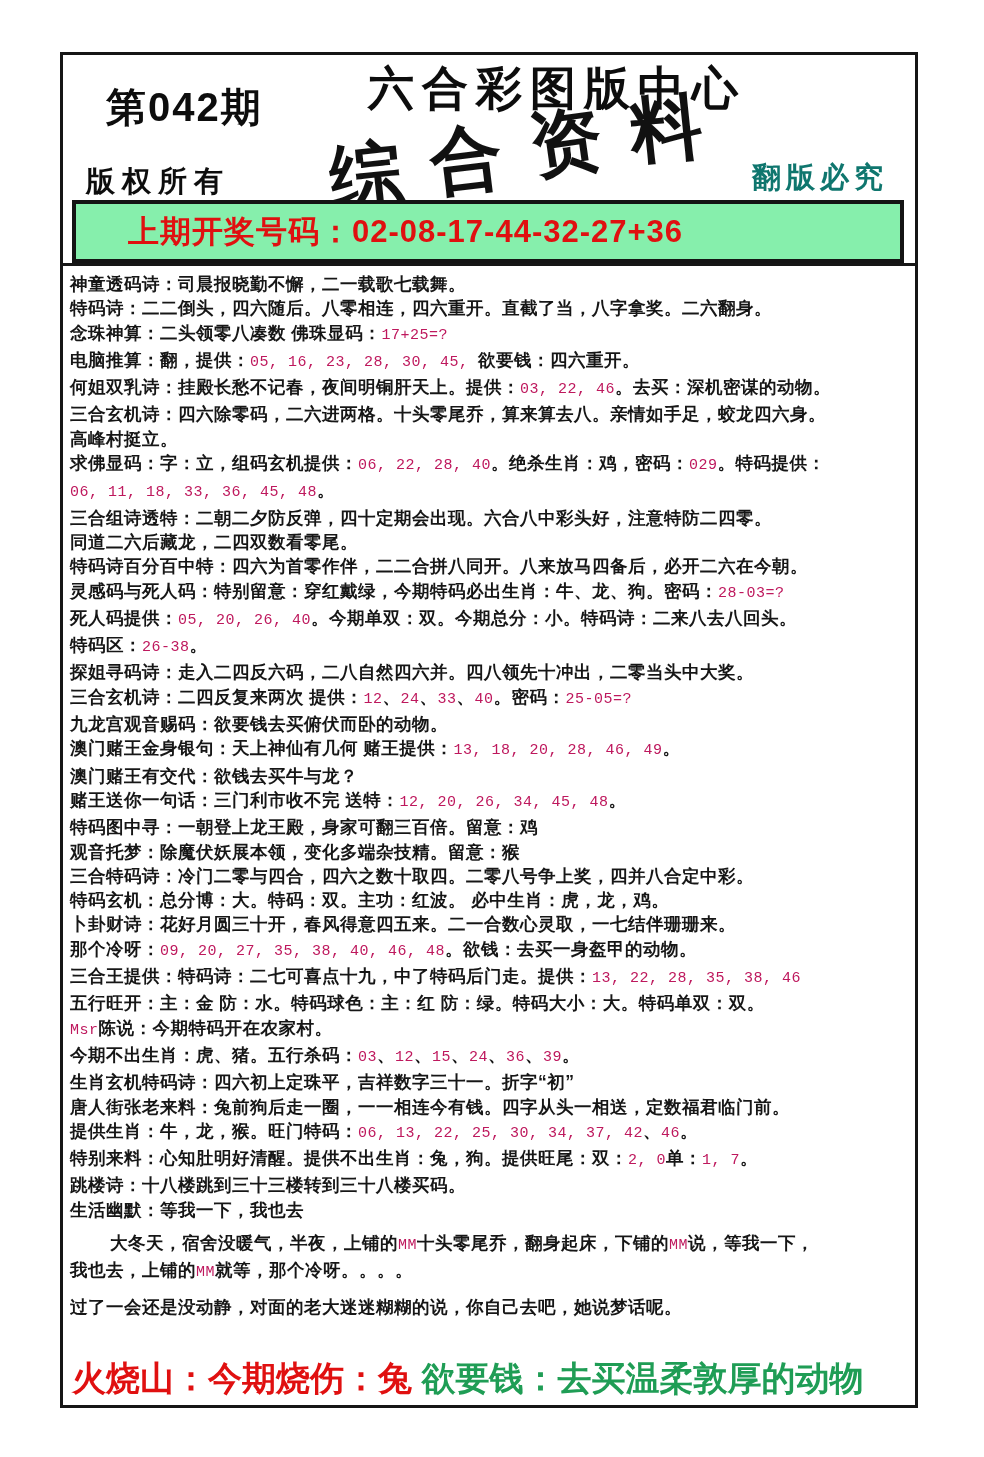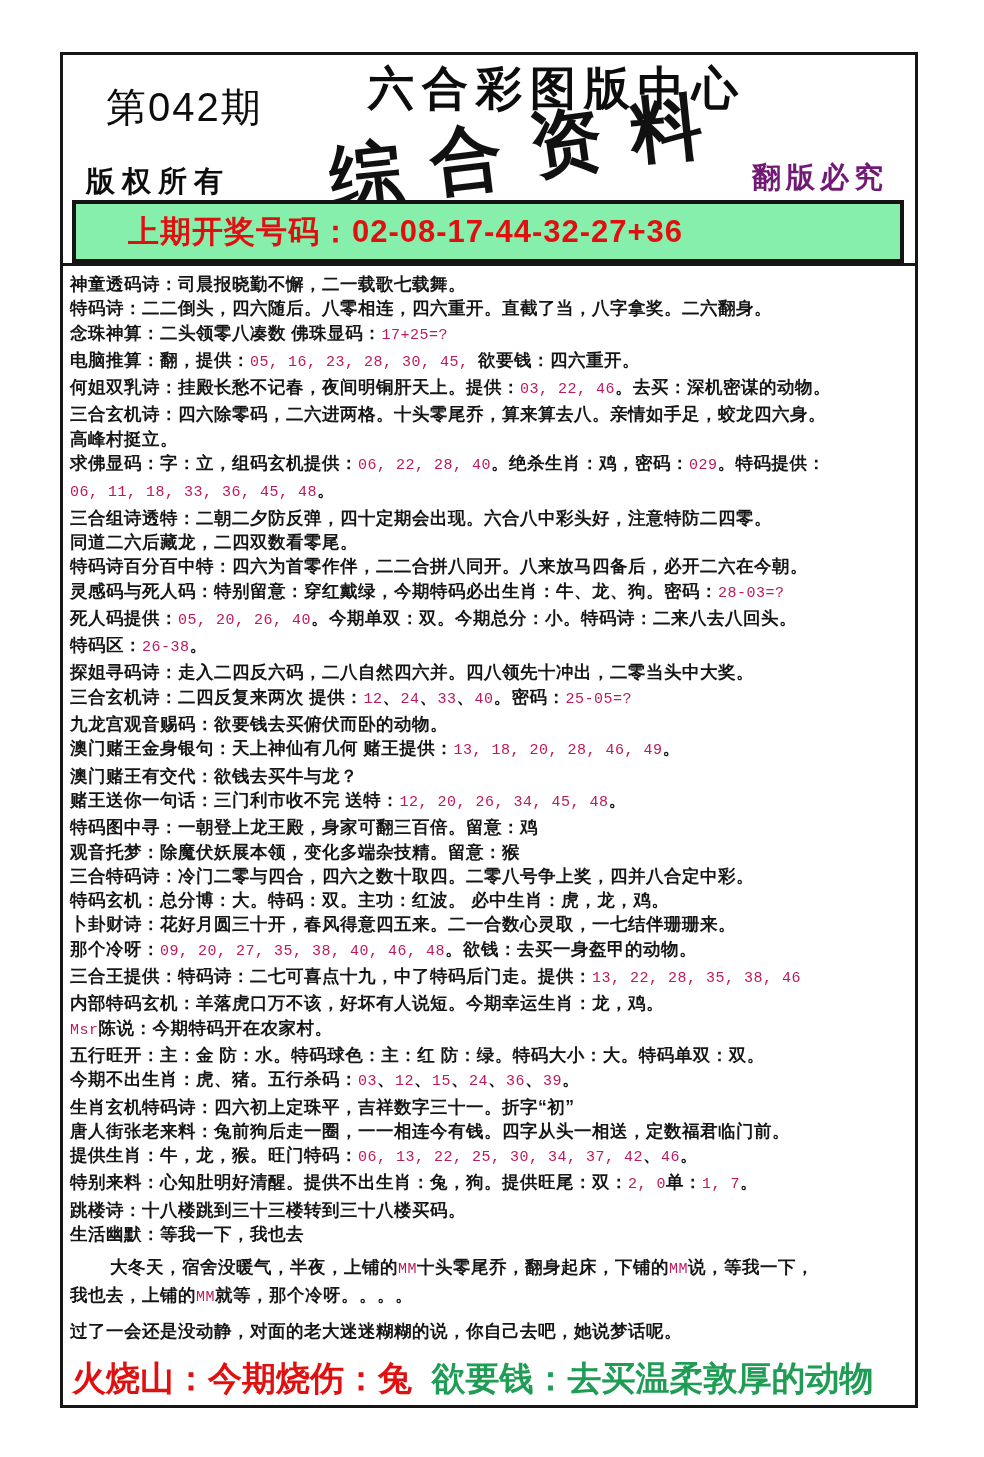--- a/index.html
+++ b/index.html
@@ -5,21 +5,21 @@
   html,body{margin:0;padding:0;background:#ffffff;}
   .page{
     position:relative;width:984px;height:1457px;background:#ffffff;
     overflow:hidden;font-family:"Liberation Sans",sans-serif;color:#151515;
   }
   .outer-frame{
     position:absolute;left:60px;top:52px;width:858px;height:1356px;
     border:3px solid #161616;box-sizing:border-box;background:#fff;
   }
   .issue{
-    position:absolute;left:106px;top:80px;font-size:40px;font-weight:400;
+    position:absolute;left:106px;top:80px;font-size:40px;font-weight:700;
     letter-spacing:2px;color:#0d0d0d;
   }
   .main-title{
     position:absolute;left:368px;top:58px;font-size:46px;font-weight:900;
     letter-spacing:8px;color:#0d0d0d;white-space:nowrap;
   }
   .calligraphy{
     position:absolute;left:330px;top:90px;white-space:nowrap;
   }
   .calligraphy span{
@@ -29,21 +29,21 @@
   .calligraphy span:nth-child(1){transform:translateY(38px) rotate(-6deg);}
   .calligraphy span:nth-child(2){transform:translateY(22px) rotate(-7deg);}
   .calligraphy span:nth-child(3){transform:translateY(5px)  rotate(-8deg);}
   .calligraphy span:nth-child(4){transform:translateY(-9px) rotate(-6deg);}
   .copyright{
     position:absolute;left:86px;top:162px;font-size:29px;font-weight:700;
     letter-spacing:7px;color:#0d0d0d;white-space:nowrap;
   }
   .antipiracy{
     position:absolute;left:752px;top:158px;font-size:29px;font-weight:700;
-    letter-spacing:5px;color:#701a75;white-space:nowrap;
+    letter-spacing:5px;color:#0f766e;white-space:nowrap;
   }
   .draw-box{
     position:absolute;left:72px;top:200px;width:832px;height:63px;
     border:4px solid #141414;box-sizing:border-box;background:#86efac;
     display:flex;align-items:center;
   }
   .draw-text{
     padding-left:52px;font-size:31px;font-weight:700;letter-spacing:1px;
     color:var(--red,#e60f0f);white-space:nowrap;
   }
@@ -63,21 +63,21 @@
     font-weight:400;font-family:Liberation Mono, monospace;font-size:15px;
     letter-spacing:0.5px;color:#be185d;
   }
   .line.indent{padding-left:40px;margin-top:9px;}
   .line.gap{margin-top:9px;}
   .slogan{
     position:absolute;left:72px;top:1356px;width:840px;
     font-size:34px;font-weight:900;white-space:nowrap;letter-spacing:0;
   }
   .slogan-red{color:var(--red,#cc1111);}
-  .slogan-green{color:var(--green,#1f9d55);margin-left:10px;}
+  .slogan-green{color:var(--green,#1f9d55);}
 </style>
 </head>
 <body>
 
 <div class="page">
   <div class="outer-frame"></div>
 
   <div class="issue">第042期</div>
   <div class="main-title">六合彩图版中心</div>
   <div class="calligraphy"><span>综</span><span>合</span><span>资</span><span>料</span></div>
@@ -112,23 +112,22 @@
       <div class="line"><span>澳门赌王金身银句：天上神仙有几何 赌王提供：</span><span class="num">13, 18, 20, 28, 46, 49</span><span>。</span></div>
       <div class="line"><span>澳门赌王有交代：欲钱去买牛与龙？</span></div>
       <div class="line"><span>赌王送你一句话：三门利市收不完 送特：</span><span class="num">12, 20, 26, 34, 45, 48</span><span>。</span></div>
       <div class="line"><span>特码图中寻：一朝登上龙王殿，身家可翻三百倍。留意：鸡</span></div>
       <div class="line"><span>观音托梦：除魔伏妖展本领，变化多端杂技精。留意：猴</span></div>
       <div class="line"><span>三合特码诗：冷门二零与四合，四六之数十取四。二零八号争上奖，四并八合定中彩。</span></div>
       <div class="line"><span>特码玄机：总分博：大。特码：双。主功：红波。 必中生肖：虎，龙，鸡。</span></div>
       <div class="line"><span>卜卦财诗：花好月圆三十开，春风得意四五来。二一合数心灵取，一七结伴珊珊来。</span></div>
       <div class="line"><span>那个冷呀：</span><span class="num">09, 20, 27, 35, 38, 40, 46, 48</span><span>。欲钱：去买一身盔甲的动物。</span></div>
       <div class="line"><span>三合王提供：特码诗：二七可喜点十九，中了特码后门走。提供：</span><span class="num">13, 22, 28, 35, 38, 46</span></div>
-      <div class="line"><span>内部特码玄机：羊落虎口万不该，好坏有人说短。今期幸运生肖：龙，鸡。</span></div>
+      <div class="line"><span>五行旺开：主：金 防：水。特码球色：主：红 防：绿。特码大小：大。特码单双：双。</span></div>
       <div class="line"><span class="num">Msr</span><span>陈说：今期特码开在农家村。</span></div>
-      <div class="line"><span>五行旺开：主：金 防：水。特码球色：主：红 防：绿。特码大小：大。特码单双：双。</span></div>
       <div class="line"><span>今期不出生肖：虎、猪。五行杀码：</span><span class="num">03</span><span>、</span><span class="num">12</span><span>、</span><span class="num">15</span><span>、</span><span class="num">24</span><span>、</span><span class="num">36</span><span>、</span><span class="num">39</span><span>。</span></div>
       <div class="line"><span>生肖玄机特码诗：四六初上定珠平，吉祥数字三十一。折字“初”</span></div>
       <div class="line"><span>唐人街张老来料：兔前狗后走一圈，一一相连今有钱。四字从头一相送，定数福君临门前。</span></div>
       <div class="line"><span>提供生肖：牛，龙，猴。旺门特码：</span><span class="num">06, 13, 22, 25, 30, 34, 37, 42</span><span>、</span><span class="num">46</span><span>。</span></div>
       <div class="line"><span>特别来料：心知肚明好清醒。提供不出生肖：兔，狗。提供旺尾：双：</span><span class="num">2, 0</span><span>单：</span><span class="num">1, 7</span><span>。</span></div>
       <div class="line"><span>跳楼诗：十八楼跳到三十三楼转到三十八楼买码。</span></div>
       <div class="line"><span>生活幽默：等我一下，我也去</span></div>
       <div class="line indent"><span>大冬天，宿舍没暖气，半夜，上铺的</span><span class="num">MM</span><span>十头零尾乔，翻身起床，下铺的</span><span class="num">MM</span><span>说，等我一下，</span></div>
       <div class="line"><span>我也去，上铺的</span><span class="num">MM</span><span>就等，那个冷呀。。。。</span></div>
       <div class="line gap"><span>过了一会还是没动静，对面的老大迷迷糊糊的说，你自己去吧，她说梦话呢。</span></div>

